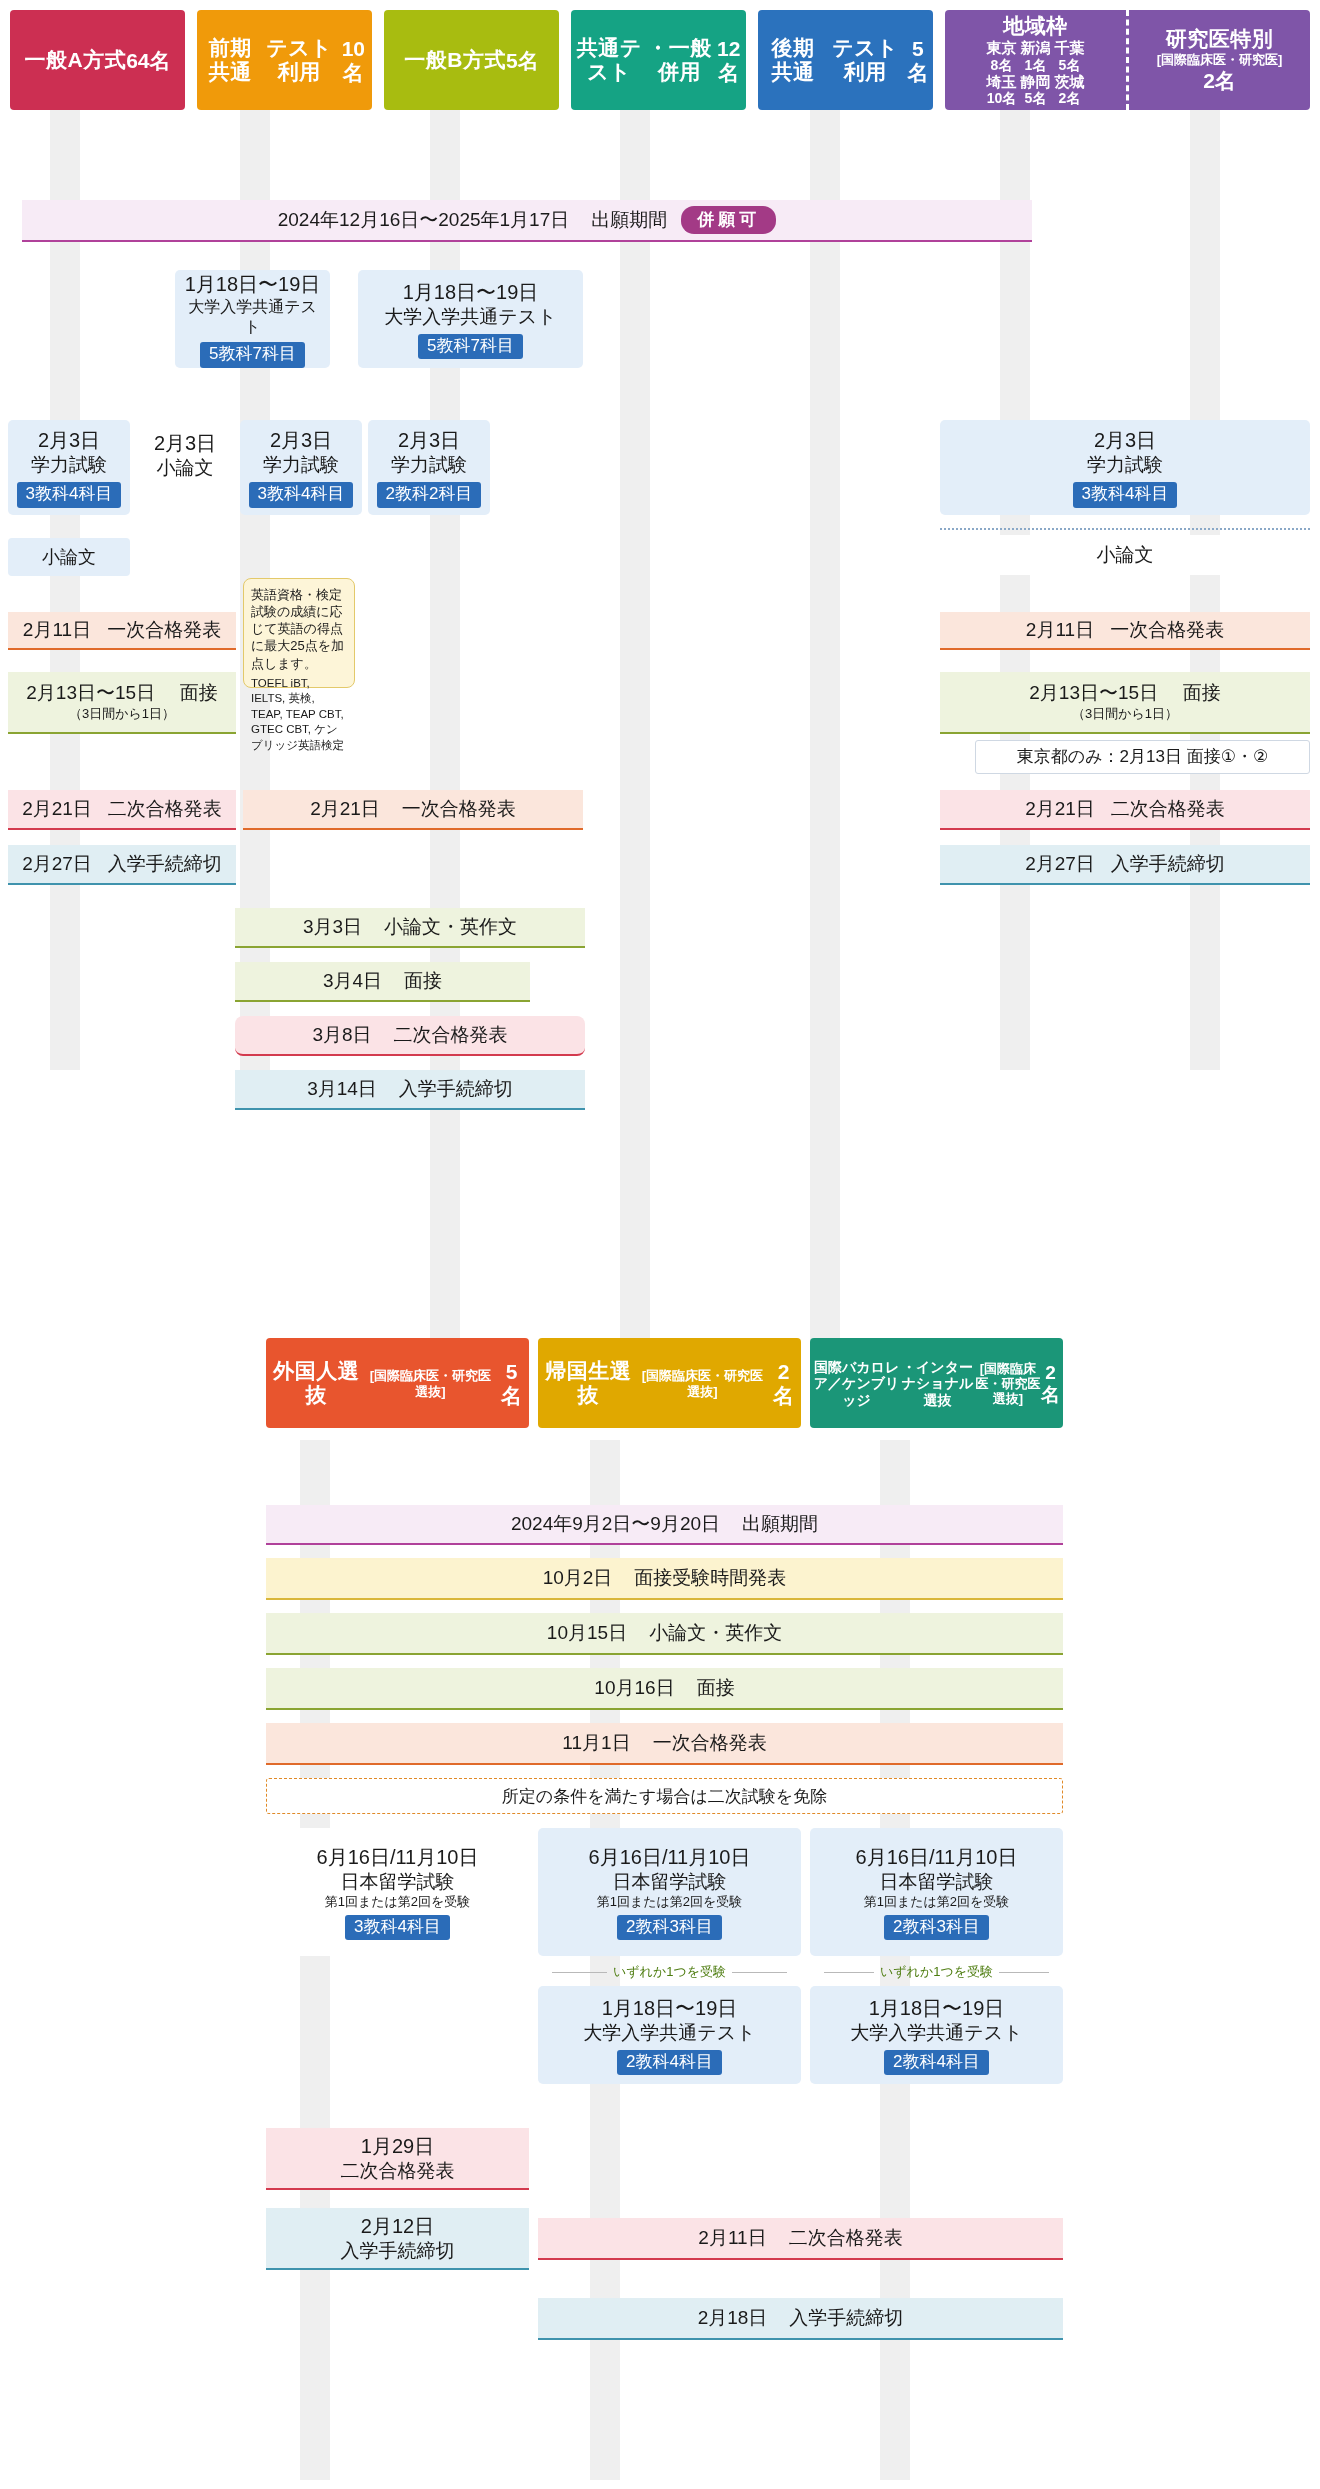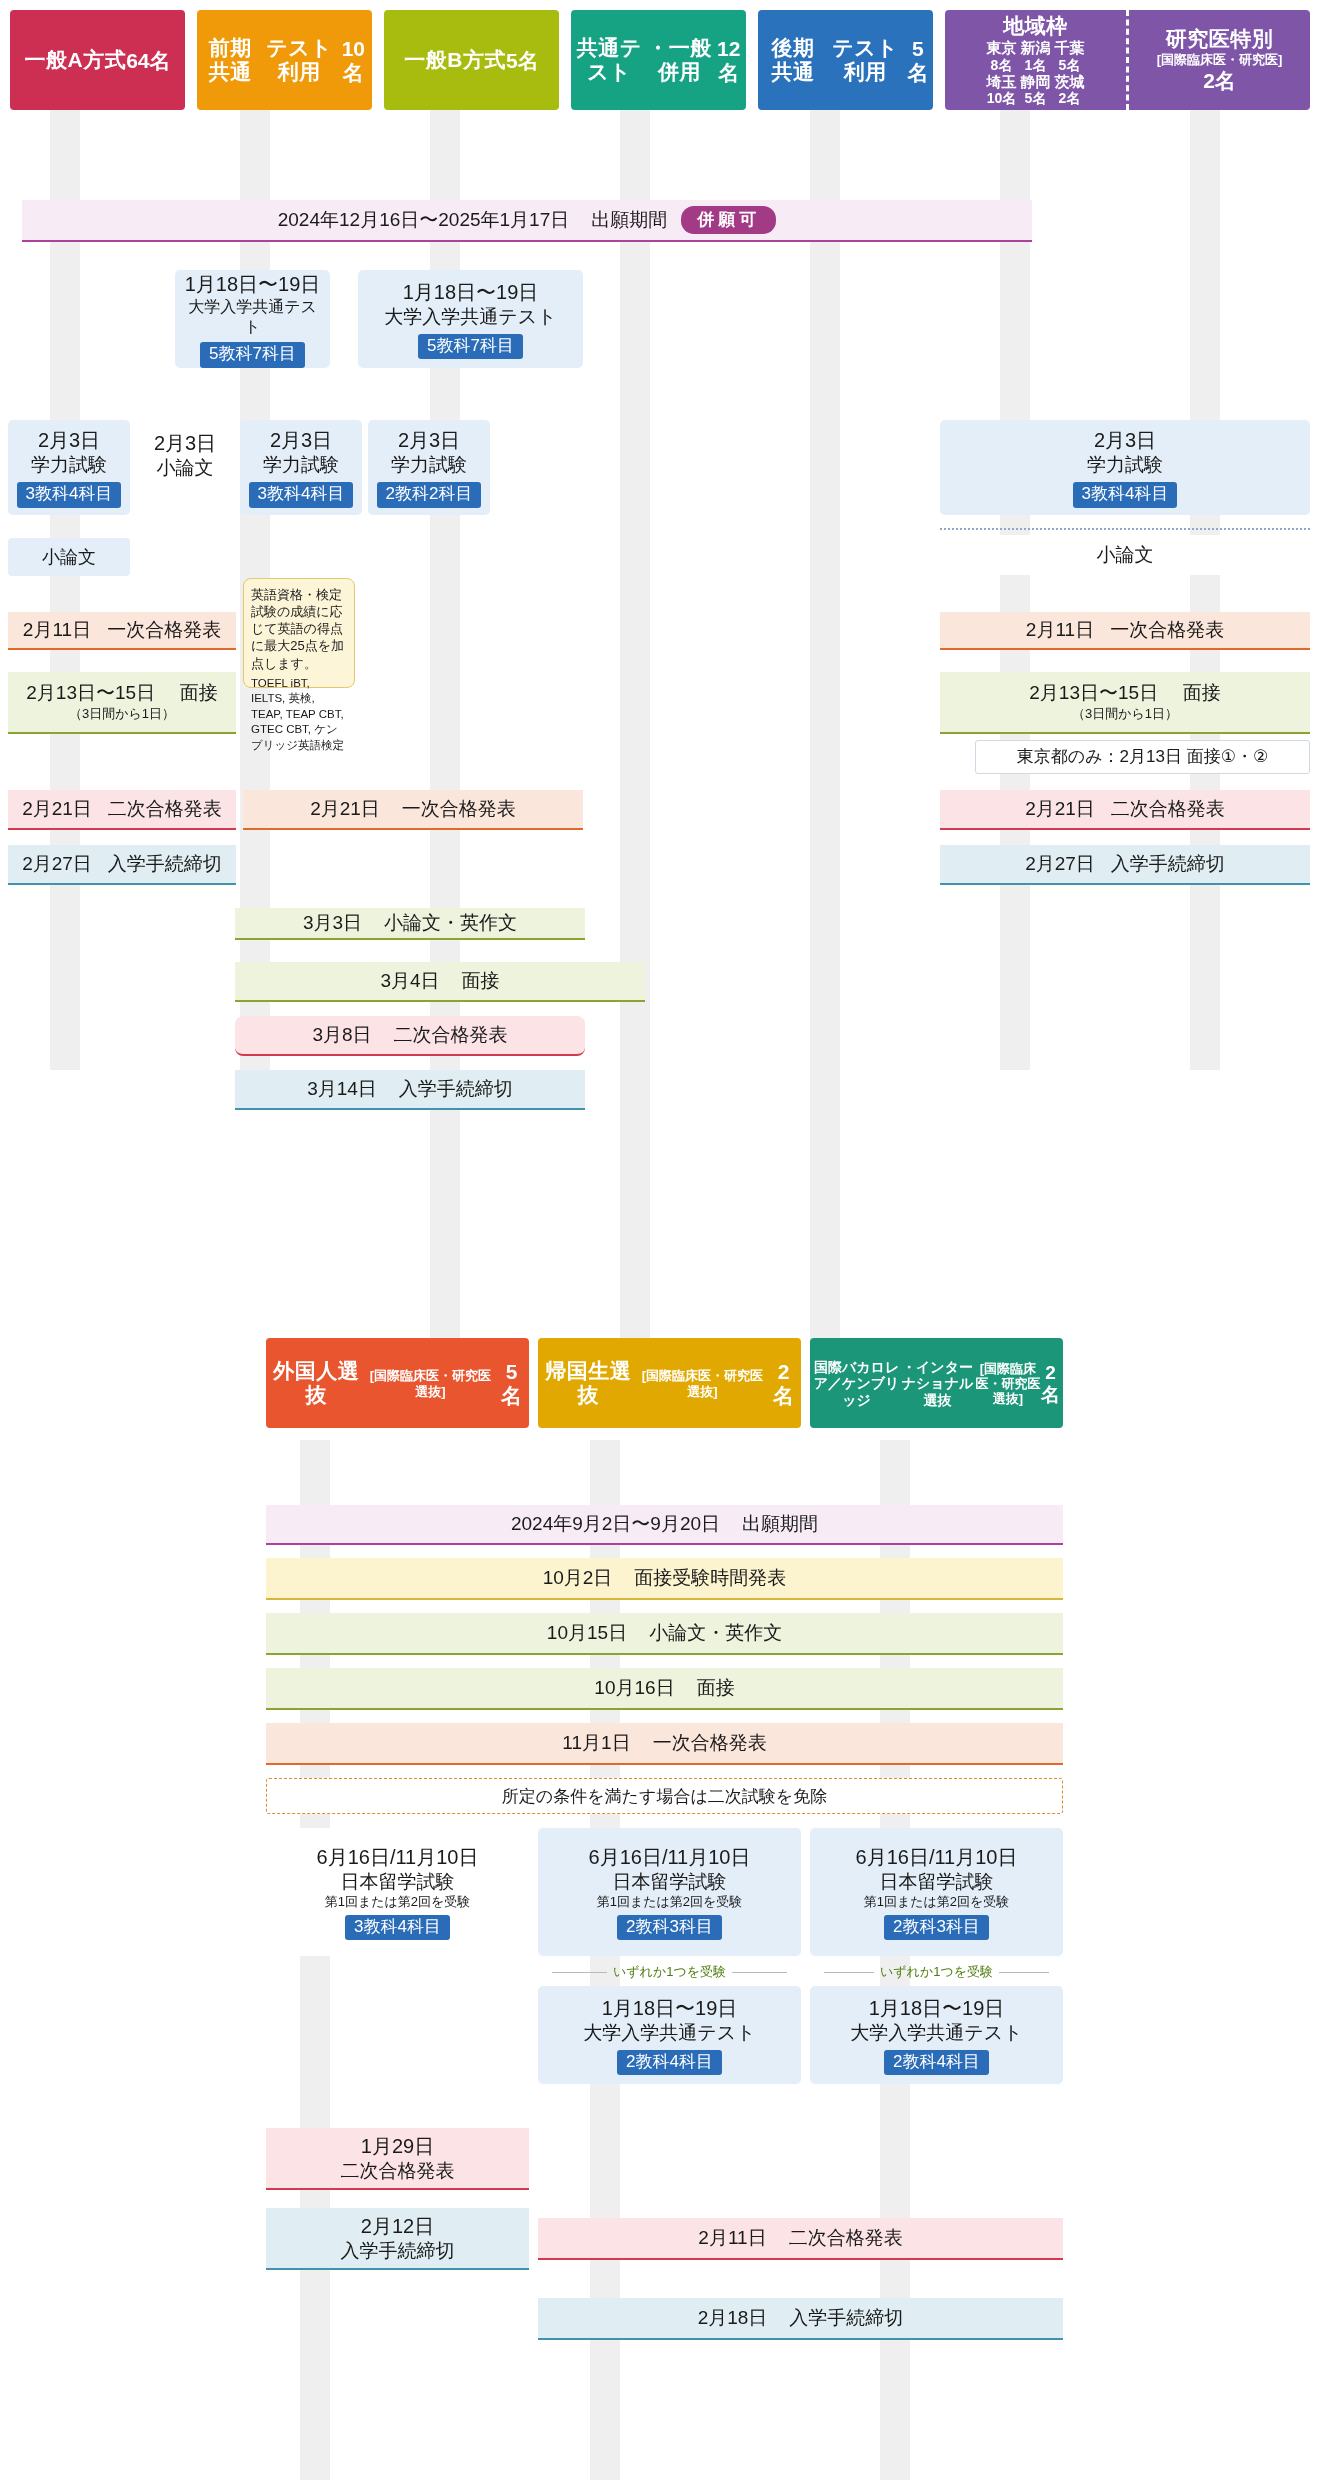--- a/index.html
+++ b/index.html
@@ -288,26 +288,26 @@
   <span data-name="feb27-left-date">2月27日</span>
   <span style="width:16px;"></span>
   <span data-name="feb27-left-label">入学手続締切</span>
 </div>
 <div class="bar bar-underline" data-name="bar-feb27-right" style="left:940px; top:845px; width:370px; height:40px; background:#e0eef3; border-color:#3f93ad;">
   <span data-name="feb27-right-date">2月27日</span>
   <span style="width:16px;"></span>
   <span data-name="feb27-right-label">入学手続締切</span>
 </div>
 
-<div class="bar bar-underline" data-name="bar-mar3" style="left:235px; top:908px; width:350px; height:32px; background:#eef3de; border-color:#8aa432;">
+<div class="bar bar-underline" data-name="bar-mar3" style="left:235px; top:908px; width:350px; height:40px; background:#eef3de; border-color:#8aa432;">
   <span data-name="mar3-date">3月3日</span>
   <span style="width:22px;"></span>
   <span data-name="mar3-label">小論文・英作文</span>
 </div>
-<div class="bar bar-underline" data-name="bar-mar4" style="left:235px; top:962px; width:410px; height:40px; background:#eef3de; border-color:#8aa432;">
+<div class="bar bar-underline" data-name="bar-mar4" style="left:235px; top:962px; width:295px; height:40px; background:#eef3de; border-color:#8aa432;">
   <span data-name="mar4-date">3月4日</span>
   <span style="width:22px;"></span>
   <span data-name="mar4-label">面接</span>
 </div>
 <div class="bar bar-underline" data-name="bar-mar8" style="left:235px; top:1016px; width:350px; height:40px; background:#fbe3e6; border-color:#d33a4e;border-radius:8px;">
   <span data-name="mar8-date">3月8日</span>
   <span style="width:22px;"></span>
   <span data-name="mar8-label">二次合格発表</span>
 </div>
 <div class="bar bar-underline" data-name="bar-mar14" style="left:235px; top:1070px; width:350px; height:40px; background:#e0eef3; border-color:#3f93ad;">

